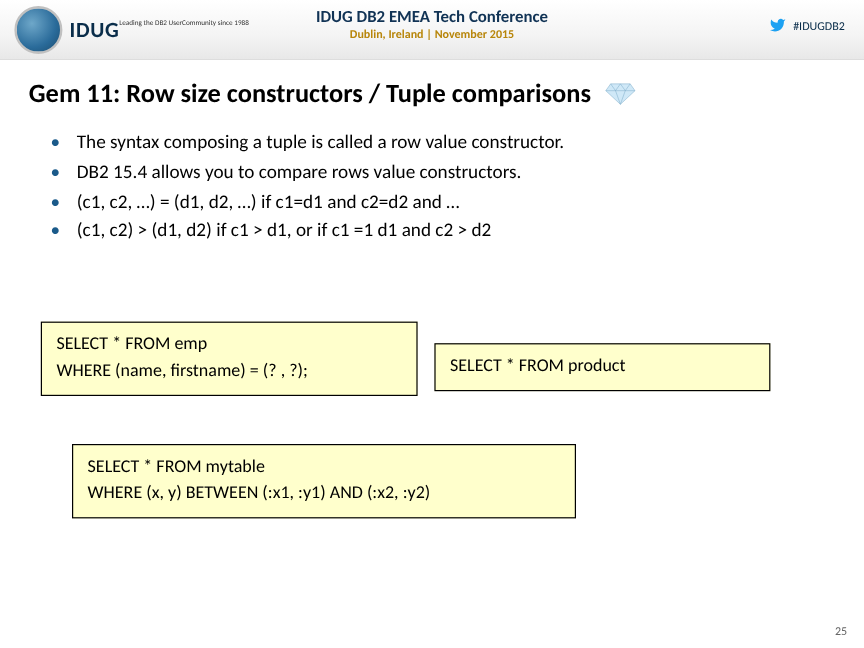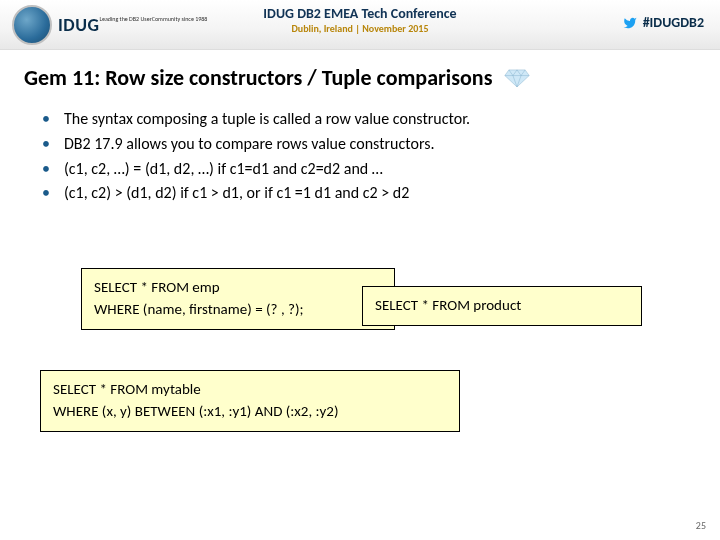--- a/index.html
+++ b/index.html
@@ -71,22 +71,22 @@
     display: flex;
     align-items: center;
     gap: 4px;
   }
   .bird {
     width: 18px;
     height: 14px;
     color: #1da1f2;
   }
   .hashtag {
-    font-size: 14px;
-    font-weight: bold;
+    font-size: 10px;
+    font-weight: normal;
     color: #0a2d4a;
   }
   .slide-title-row {
     display: flex;
     align-items: center;
     padding: 14px 24px 6px 24px;
     gap: 8px;
   }
   .slide-title {
     font-size: 22px;
@@ -118,23 +118,23 @@
   }
   .code-box {
     position: absolute;
     background: #ffffcc;
     border: 1px solid #000;
     padding: 8px 12px;
     font-size: 15px;
     line-height: 1.45;
     color: #000;
   }
-  .code-box.a { left: 34px;  top: 268px; width: 314px; margin-left: 47px; }
+  .code-box.a { left: 34px;  top: 268px; width: 314px; }
   .code-box.b { left: 362px; top: 286px; width: 280px; }
-  .code-box.c { left: 40px;  top: 370px; width: 420px; }
+  .code-box.c { left: 60px;  top: 370px; width: 420px; }
   .page-num {
     position: absolute;
     right: 14px;
     bottom: 8px;
     font-size: 10px;
     color: #666;
     margin-top: 29px;
   }
 </style>
 </head>
@@ -168,21 +168,21 @@
     <polyline points="52,4 42,18 32,46" fill="none" stroke="#7aa9c6" stroke-width="1"></polyline>
     <polyline points="22,18 32,4 42,18" fill="none" stroke="#7aa9c6" stroke-width="1"></polyline>
   </svg>
 </div>
 
 <ul class="bullets">
   <li>
       <span>The syntax composing a tuple is called a row value constructor.</span>
     </li>
   <li>
-      <span>DB2 17.9 allows you to compare rows value constructors.</span>
+      <span>DB2 15.4 allows you to compare rows value constructors.</span>
     </li>
   <li>
       <span>(c1, c2, …) = (d1, d2, …)  if c1=d1 and c2=d2 and …</span>
     </li>
   <li>
       <span>(c1, c2) &gt; (d1, d2)  if  c1 &gt; d1, or if c1 =1 d1 and c2 &gt; d2</span>
     </li>
 </ul>
 
 <div class="code-box a">

